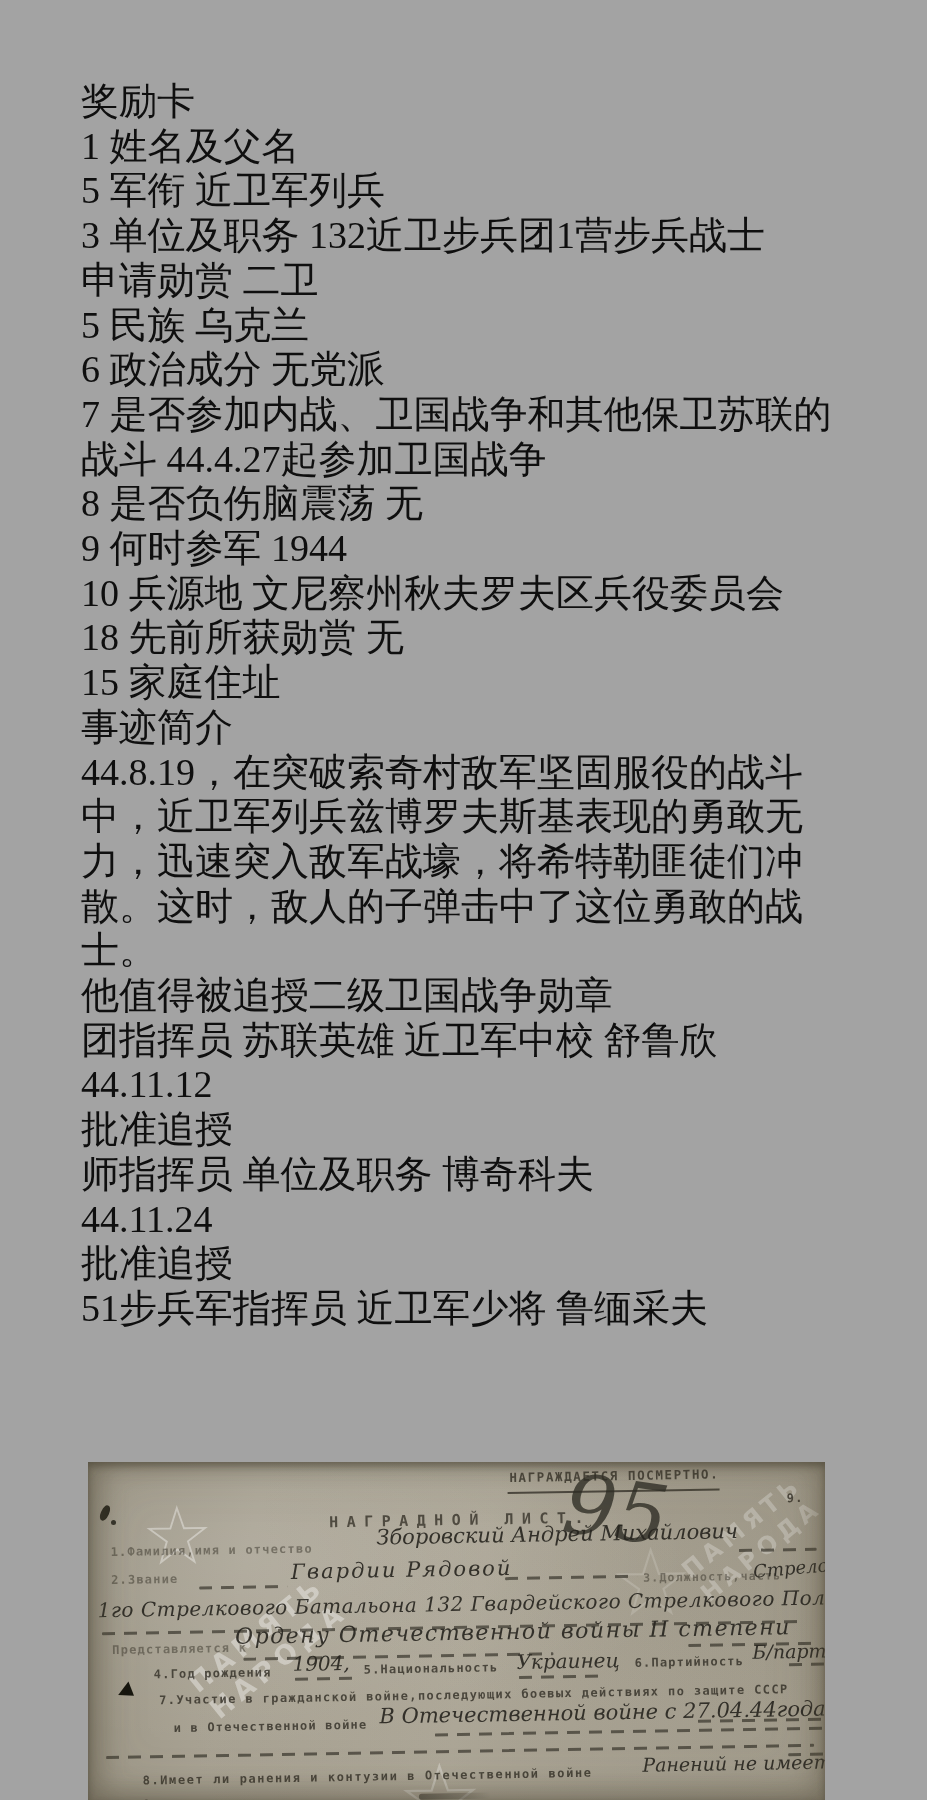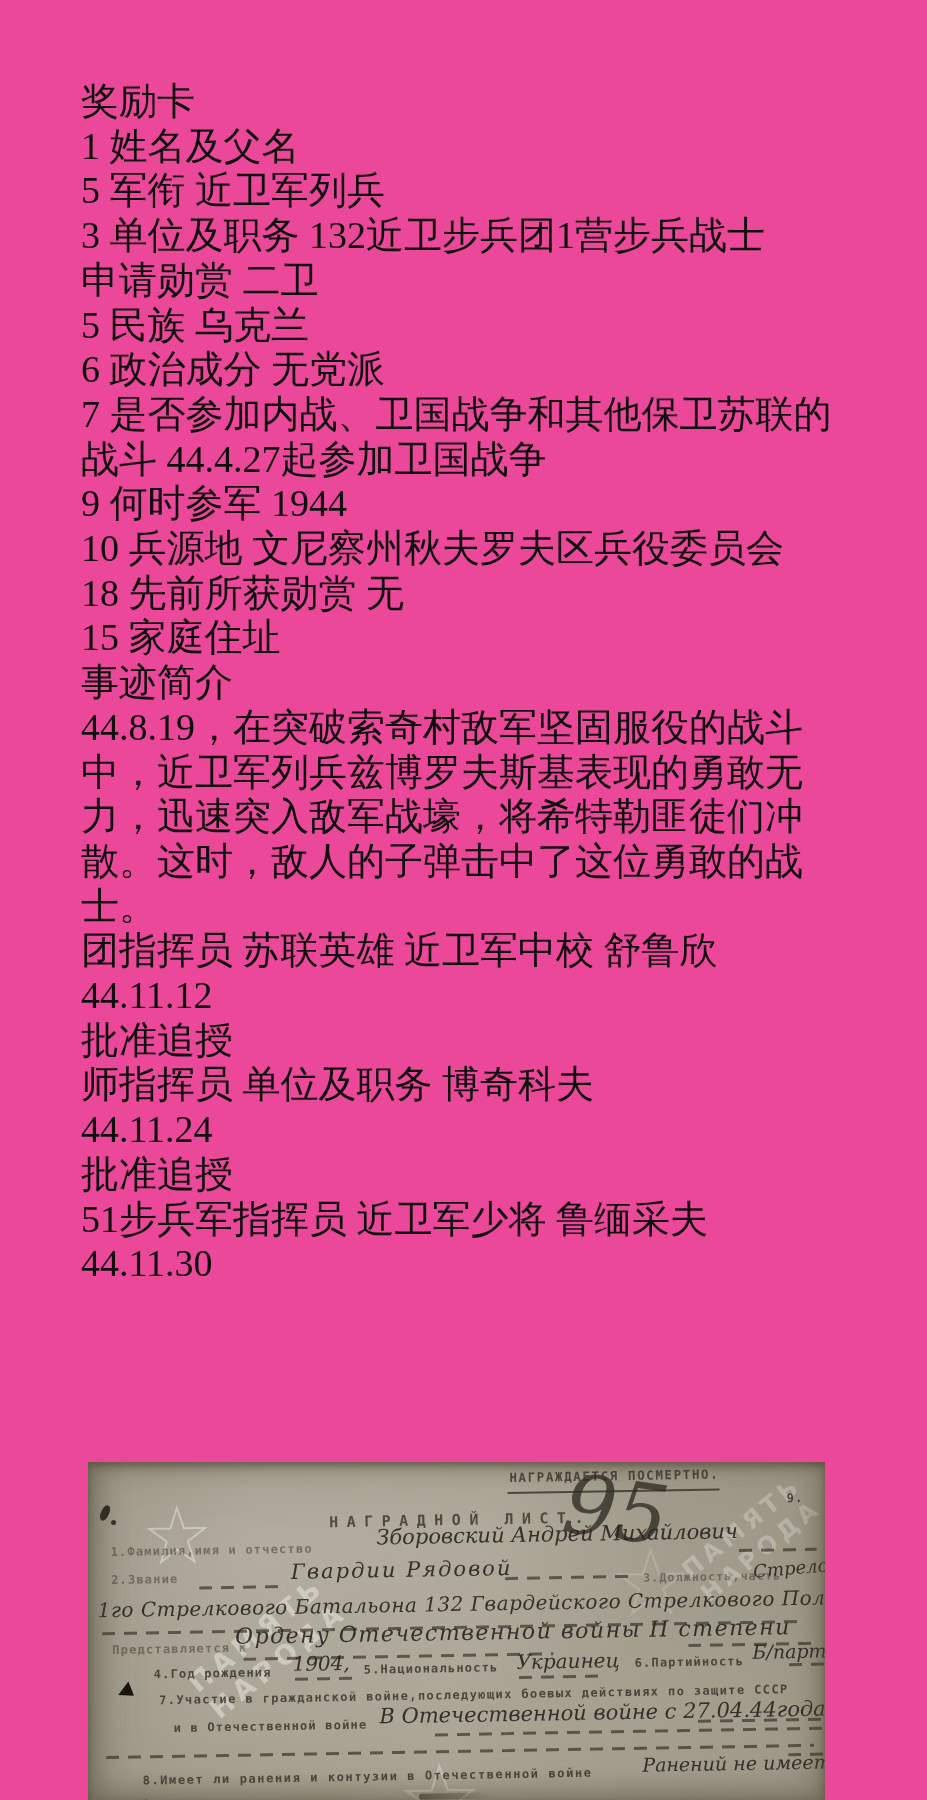--- a/index.html
+++ b/index.html
@@ -1,16 +1,16 @@
 <!DOCTYPE html>
 <html><head>
 <meta charset="utf-8">
 <style>
   html,body{margin:0;padding:0;background:#ffffff;}
-  .page{position:relative;width:927px;height:1800px;background:#ec4899;overflow:hidden;
+  .page{position:relative;width:927px;height:1800px;background:#a3a3a3;overflow:hidden;
         font-family:"Liberation Serif","DejaVu Serif",serif;}
   
   .cn{position:absolute;left:81px;top:79px;}
   .ln{font-size:38px;line-height:44.7px;color:#0f0f0f;white-space:nowrap;
       font-family:"Liberation Serif","DejaVu Serif",serif;}
   
   .scan{position:absolute;left:88px;top:1462px;width:737px;height:338px;overflow:hidden;
         background:
           radial-gradient(ellipse at 22% 28%, rgba(255,255,255,0.10), transparent 55%),
           radial-gradient(ellipse at 78% 15%, rgba(120,113,95,0.16), transparent 50%),
@@ -88,38 +88,39 @@
   <div class="cn">
     <div class="ln">奖励卡</div>
     <div class="ln">1 姓名及父名</div>
     <div class="ln">5 军衔 近卫军列兵</div>
     <div class="ln">3 单位及职务 132近卫步兵团1营步兵战士</div>
     <div class="ln">申请勋赏 二卫</div>
     <div class="ln">5 民族 乌克兰</div>
     <div class="ln">6 政治成分 无党派</div>
     <div class="ln">7 是否参加内战、卫国战争和其他保卫苏联的</div>
     <div class="ln">战斗 44.4.27起参加卫国战争</div>
+    <div class="ln">8 是否负伤脑震荡 无</div>
     <div class="ln">9 何时参军 1944</div>
     <div class="ln">10 兵源地 文尼察州秋夫罗夫区兵役委员会</div>
     <div class="ln">18 先前所获勋赏 无</div>
     <div class="ln">15 家庭住址</div>
     <div class="ln">事迹简介</div>
     <div class="ln">44.8.19，在突破索奇村敌军坚固服役的战斗</div>
     <div class="ln">中，近卫军列兵兹博罗夫斯基表现的勇敢无</div>
     <div class="ln">力，迅速突入敌军战壕，将希特勒匪徒们冲</div>
     <div class="ln">散。这时，敌人的子弹击中了这位勇敢的战</div>
     <div class="ln">士。</div>
+    <div class="ln">他值得被追授二级卫国战争勋章</div>
     <div class="ln">团指挥员 苏联英雄 近卫军中校 舒鲁欣</div>
     <div class="ln">44.11.12</div>
     <div class="ln">批准追授</div>
     <div class="ln">师指挥员 单位及职务 博奇科夫</div>
     <div class="ln">44.11.24</div>
     <div class="ln">批准追授</div>
     <div class="ln">51步兵军指挥员 近卫军少将 鲁缅采夫</div>
-    <div class="ln">44.11.30</div>
   </div>
 
   <div class="scan">
     <div class="scan-inner">
 
       <svg class="star s1" viewBox="0 0 100 100">
         <polygon points="50,5 61,38 95,38 67,59 77,92 50,72 23,92 33,59 5,38 39,38" fill="none" stroke="rgba(255,255,255,.75)" stroke-width="3"></polygon>
       </svg>
       <svg class="star s2" viewBox="0 0 100 100">
         <polygon points="50,5 61,38 95,38 67,59 77,92 50,72 23,92 33,59 5,38 39,38" fill="none" stroke="rgba(255,255,255,.75)" stroke-width="3"></polygon>

